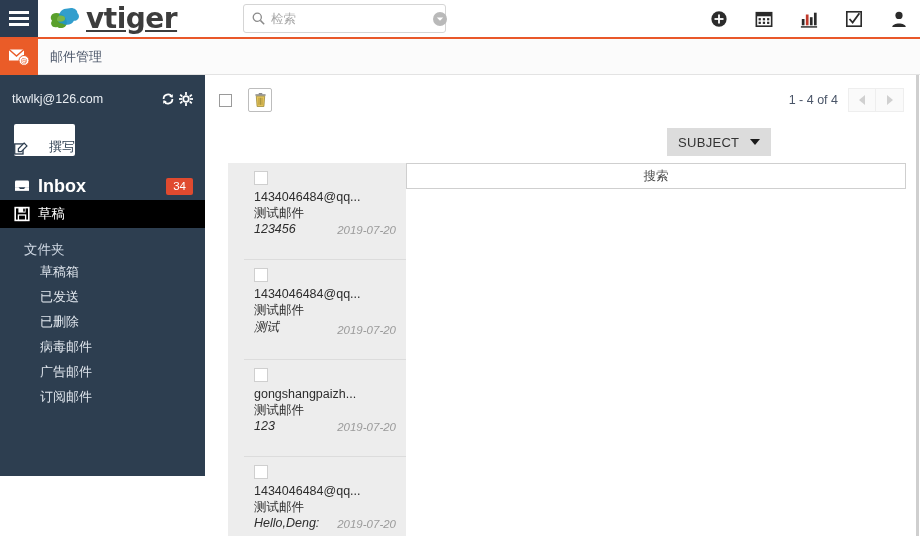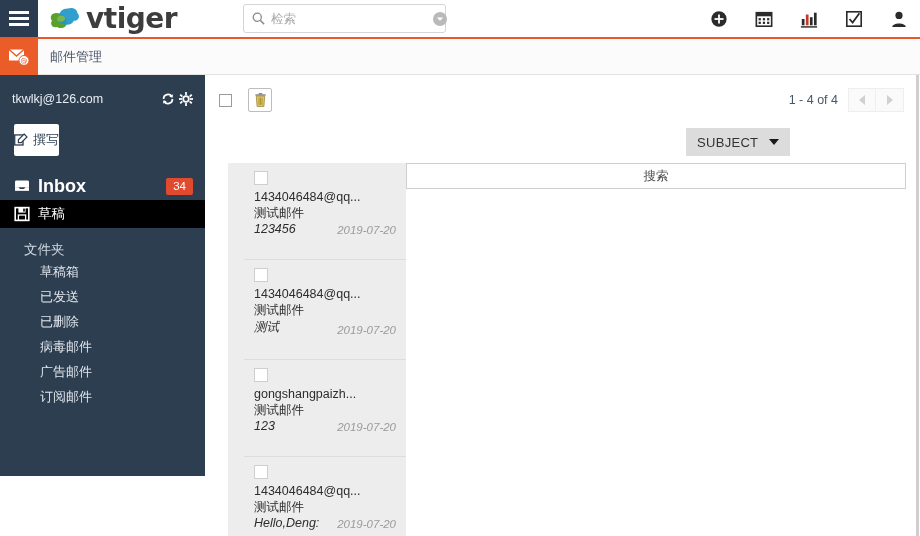--- a/index.html
+++ b/index.html
@@ -22,21 +22,21 @@
     gap: 3px; cursor: pointer;
   }
   .hamburger span { display: block; width: 20px; height: 3px; background: #ffffff; }
 
   .logo-wrap {
     display: flex; align-items: center; margin-left: 10px; cursor: pointer;
   }
   .logo-mark { width: 36px; height: 28px; }
   .logo-text {
     font-size: 28px; font-weight: bold; color: #3d3d3d;
-    letter-spacing: -0.5px; margin-left: 2px; font-family: "DejaVu Sans", sans-serif;
+    letter-spacing: -0.5px; margin-left: 2px; font-family: "DejaVu Sans", sans-serif; text-decoration: underline;
   }
 
   .search-box {
     position: absolute; left: 243px; top: 4px;
     width: 203px; height: 29px;
     border: 1px solid #d5d5d5; border-radius: 3px;
     background: #fff; display: flex; align-items: center; padding: 0 8px;
   }
   .search-box .mag { width: 13px; height: 13px; flex: none; }
   .search-input {
@@ -84,21 +84,21 @@
     padding: 0 12px; height: 24px;
   }
   .acct-mail { font-size: 12.5px; color: #e8edf2; }
   .acct-icons { display: flex; align-items: center; gap: 4px; }
   .acct-icon { width: 14px; height: 14px; cursor: pointer; display: block; }
 
   .compose-btn {
     display: block; margin: 13px 14px 0 14px; height: 32px;
     background: #ffffff; border: 0; border-radius: 2px;
     color: #2d3e50; font-size: 13px; cursor: pointer;
-    display: flex; align-items: center; justify-content: center; gap: 5px;
+    display: flex; align-items: flex-end; justify-content: center; gap: 21px;
     font-family: "Liberation Sans", sans-serif;
   }
   .compose-icon { width: 14px; height: 14px; flex: none; }
 
   .nav-item {
     display: flex; align-items: center; height: 28px;
     padding: 0 12px 0 14px; cursor: pointer; font-size: 13px;
   }
   .nav-item.first { margin-top: 16px; }
   .nav-item.active { background: #000000; }
@@ -159,21 +159,20 @@
     padding: 0 7px; font-size: 12.5px; color: #555;
     font-family: "Liberation Sans", sans-serif;
   }
   .filter-input::placeholder { color: #a0a0a0; }
   .subject-btn {
     position: absolute; left: 462px; top: 5px; height: 28px;
     background: #dcdcdc; border: 0; padding: 0 11px; cursor: pointer;
     display: flex; align-items: center; gap: 11px;
     font-size: 13px; color: #333; letter-spacing: 0.3px;
     font-family: "Liberation Sans", sans-serif;
-    margin-left: 19px;
   }
   .caret-dn { width: 0; height: 0; border-left: 5px solid transparent; border-right: 5px solid transparent; border-top: 6px solid #1a1a1a; }
 
   .content-split { position: relative; }
 
   .maillist {
     position: absolute; left: 23px; top: 0; width: 178px;
     background: #ededed;
   }
   .mail-row {

